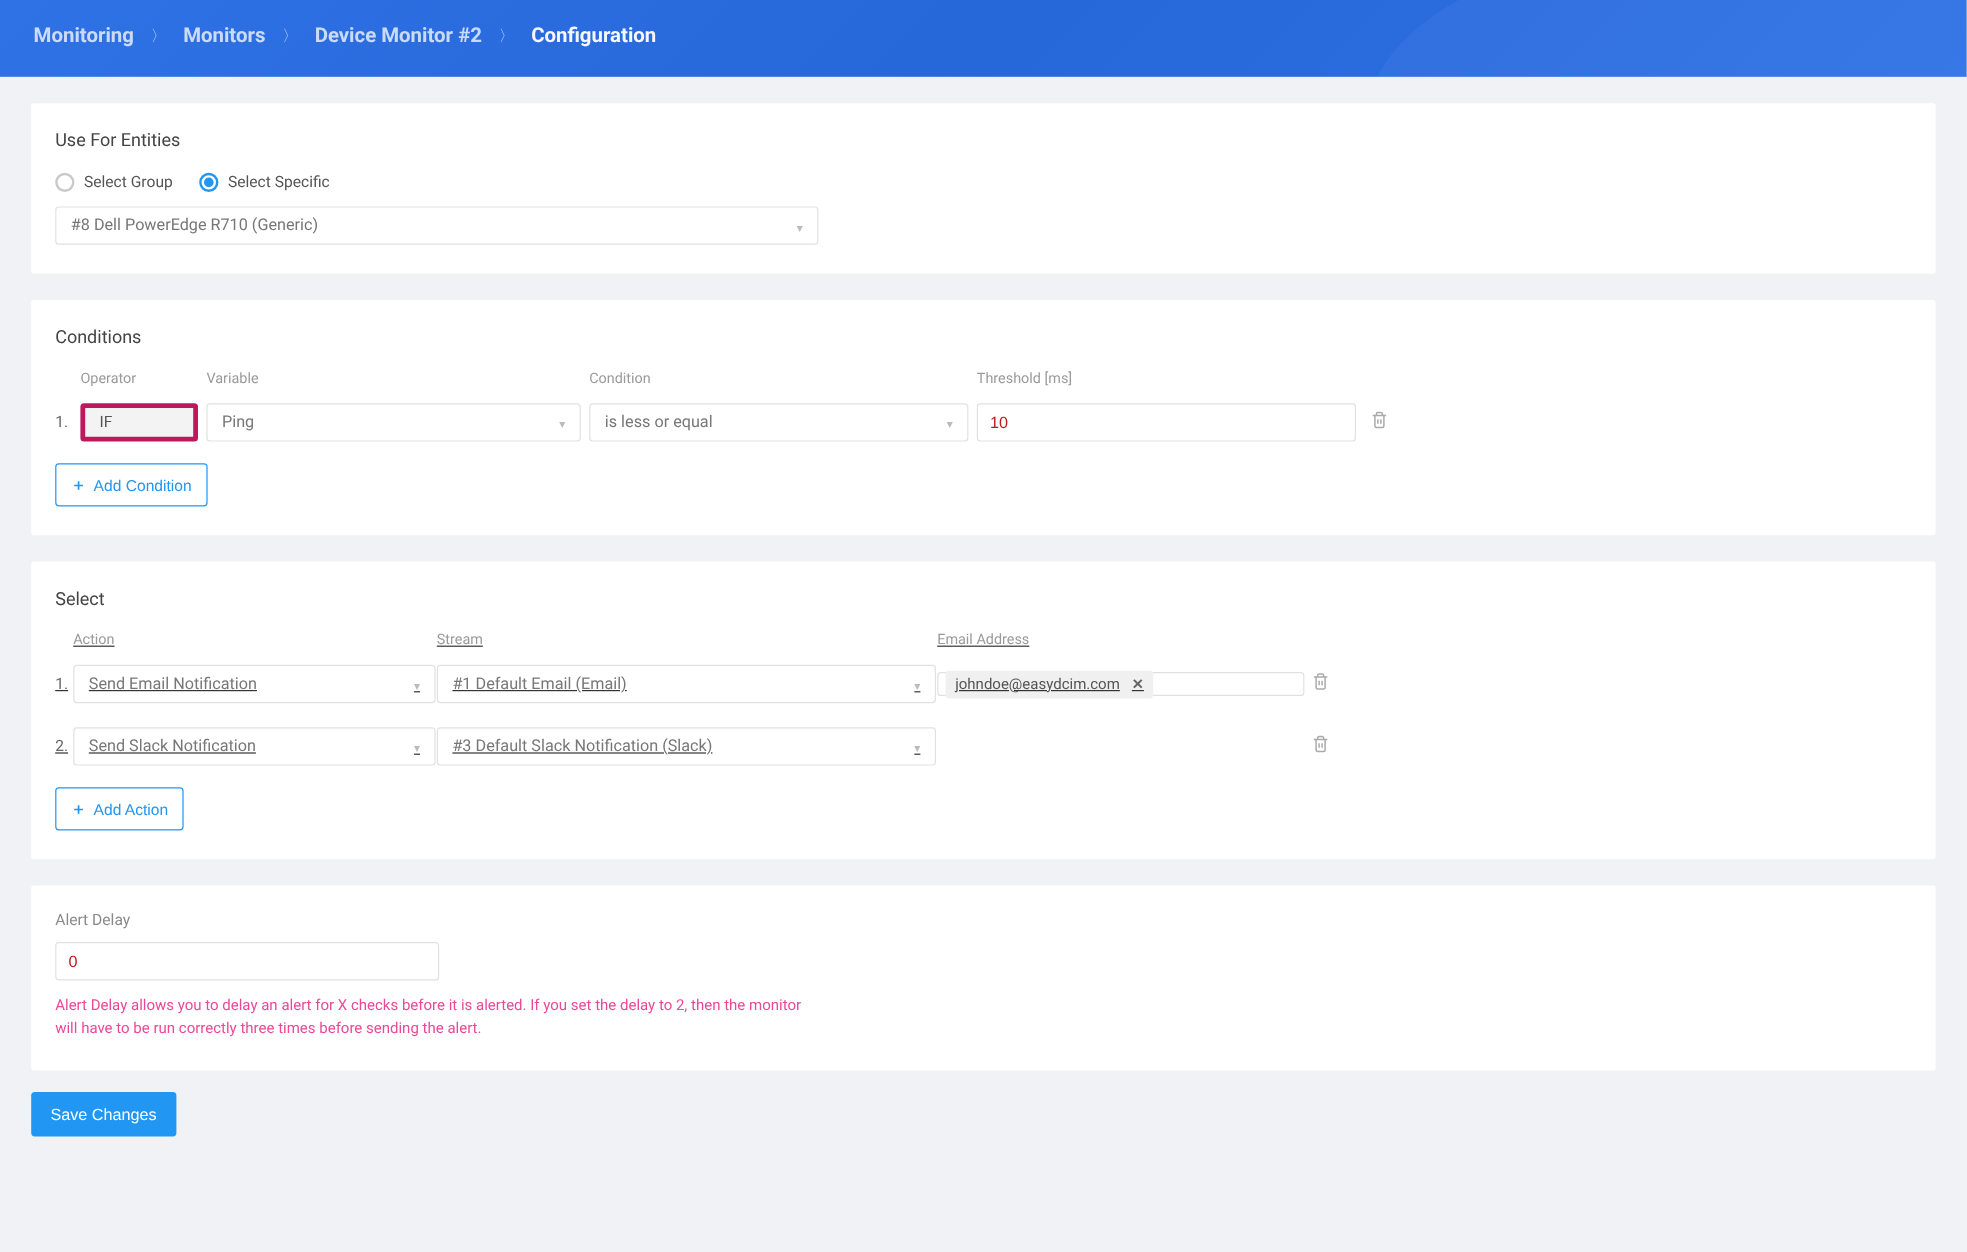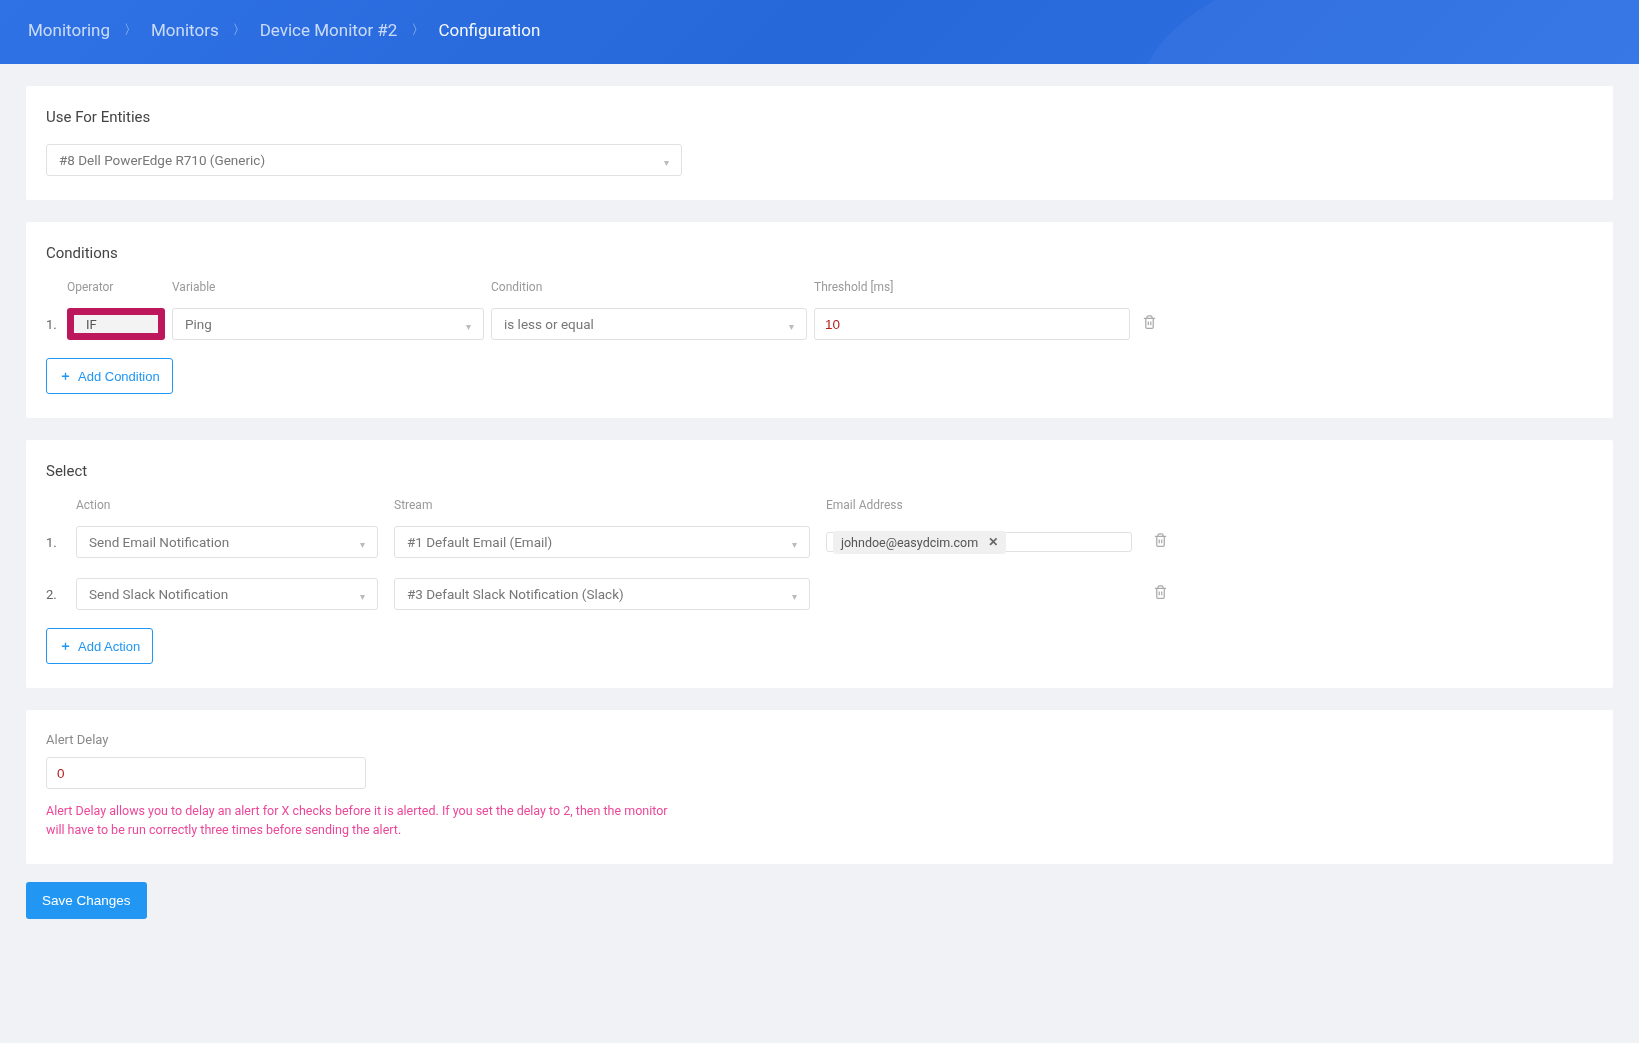--- a/index.html
+++ b/index.html
@@ -25,21 +25,21 @@
   height: 300px;
   border-radius: 50%;
   background: rgba(255,255,255,0.04);
 }
 .breadcrumb {
   display: flex;
   align-items: center;
   gap: 14px;
   font-size: 17px;
 }
-.breadcrumb .bc-item { color: rgba(255,255,255,0.95); }
+.breadcrumb .bc-item { color: rgba(255,255,255,0.95); font-weight: bold; }
 .breadcrumb .bc-item.muted { color: rgba(255,255,255,0.75); }
 .breadcrumb .chev { color: rgba(255,255,255,0.6); font-size: 13px; }
 .panel {
   background: #fff;
   margin: 22px 26px 18px;
   padding: 22px 20px 24px;
   border-radius: 2px;
 }
 .panel-title {
   font-size: 15px;
@@ -59,33 +59,33 @@
   display: flex; align-items: flex-end; justify-content: space-between;
   border: 1px solid #e1e1e1; border-radius: 3px; padding: 7px 12px 7px 12px;
   font-size: 13.5px; color: #777; background: #fff; cursor: pointer;
   height: 32px;
 }
 .select .caret { font-size: 10px; color: #bbb; }
 .field-label { font-size: 12px; color: #9a9a9a; margin-bottom: 8px; }
 .cond-grid { display: grid; grid-template-columns: 14px 98px 312px 316px 316px 24px; gap: 7px; align-items: center; }
 .cond-grid .num { font-size: 13px; color: #666; }
 .op-box {
-  background: #f3f3f3; border: 7px solid #be185d; border-radius: 3px; padding: 7px 12px; font-size: 13px; color: #555; height: 32px; display: flex; align-items: center;
+  background: #f3f3f3; border: 4px solid #be185d; border-radius: 3px; padding: 7px 12px; font-size: 13px; color: #555; height: 32px; display: flex; align-items: center;
 }
 .input {
   border: 1px solid #e1e1e1; border-radius: 3px; padding: 6px 10px; font-size: 13.5px; color: #b91c1c; width: 100%; height: 32px; background: #fff;
 }
 .trash { color: #aaa; cursor: pointer; font-size: 17px; text-align: center; }
 .btn-outline {
   display: inline-flex; align-items: center; gap: 6px;
   border: 1px solid #2196f3; color: #2196f3; background: #fff;
   padding: 8px 12px; border-radius: 3px; font-size: 13px; cursor: pointer; margin-top: 18px;
 }
 .btn-outline .plus { font-size: 13px; font-weight: bold; }
-.actions-grid { display: grid; grid-template-columns: 14px 302px 416px 306px 24px; gap: 16px; align-items: center; margin-bottom: 18px; }
+.actions-grid { display: grid; grid-template-columns: 14px 302px 416px 306px 24px; gap: 1px; align-items: center; margin-bottom: 18px; text-decoration: underline; }
 .actions-grid .num { font-size: 13px; color: #666; }
 .tag-input {
   border: 1px solid #e1e1e1; border-radius: 3px; padding: 4px 6px; display: flex; align-items: center; gap: 6px; height: 20px;
 }
 .tag {
   background: #f0f0f0; border-radius: 3px; padding: 4px 8px; font-size: 12.5px; color: #555; display: inline-flex; align-items: center; gap: 10px;
 }
 .tag .x { cursor: pointer; color: #666; font-weight: bold; font-size: 12px; }
 .help-text { font-size: 12.5px; color: #ec4899; line-height: 1.55; margin-top: 12px; max-width: 640px; }
 .btn-primary {
@@ -107,20 +107,32 @@
     <span class="chev">〉</span>
     <span class="bc-item muted">Device Monitor #2</span>
     <span class="chev">〉</span>
     <span class="bc-item">Configuration</span>
   </div>
 </div>
 
 
 <div class="panel">
   <div class="panel-title">Use For Entities</div>
+  <div class="radio-row">
+    <label class="radio">
+      <span class="circ"></span>
+      <span>Select Group</span>
+    </label>
+    <label class="radio sel">
+      <span class="circ">
+          <span class="dot"></span>
+        </span>
+      <span>Select Specific</span>
+    </label>
+  </div>
   <div class="select" style="width:636px">
     <span>#8 Dell PowerEdge R710 (Generic)</span>
     <span class="caret">▾</span>
   </div>
 </div>
 
 
 <div class="panel">
   <div class="panel-title">Conditions</div>
   <div class="cond-grid" style="margin-bottom:6px">

